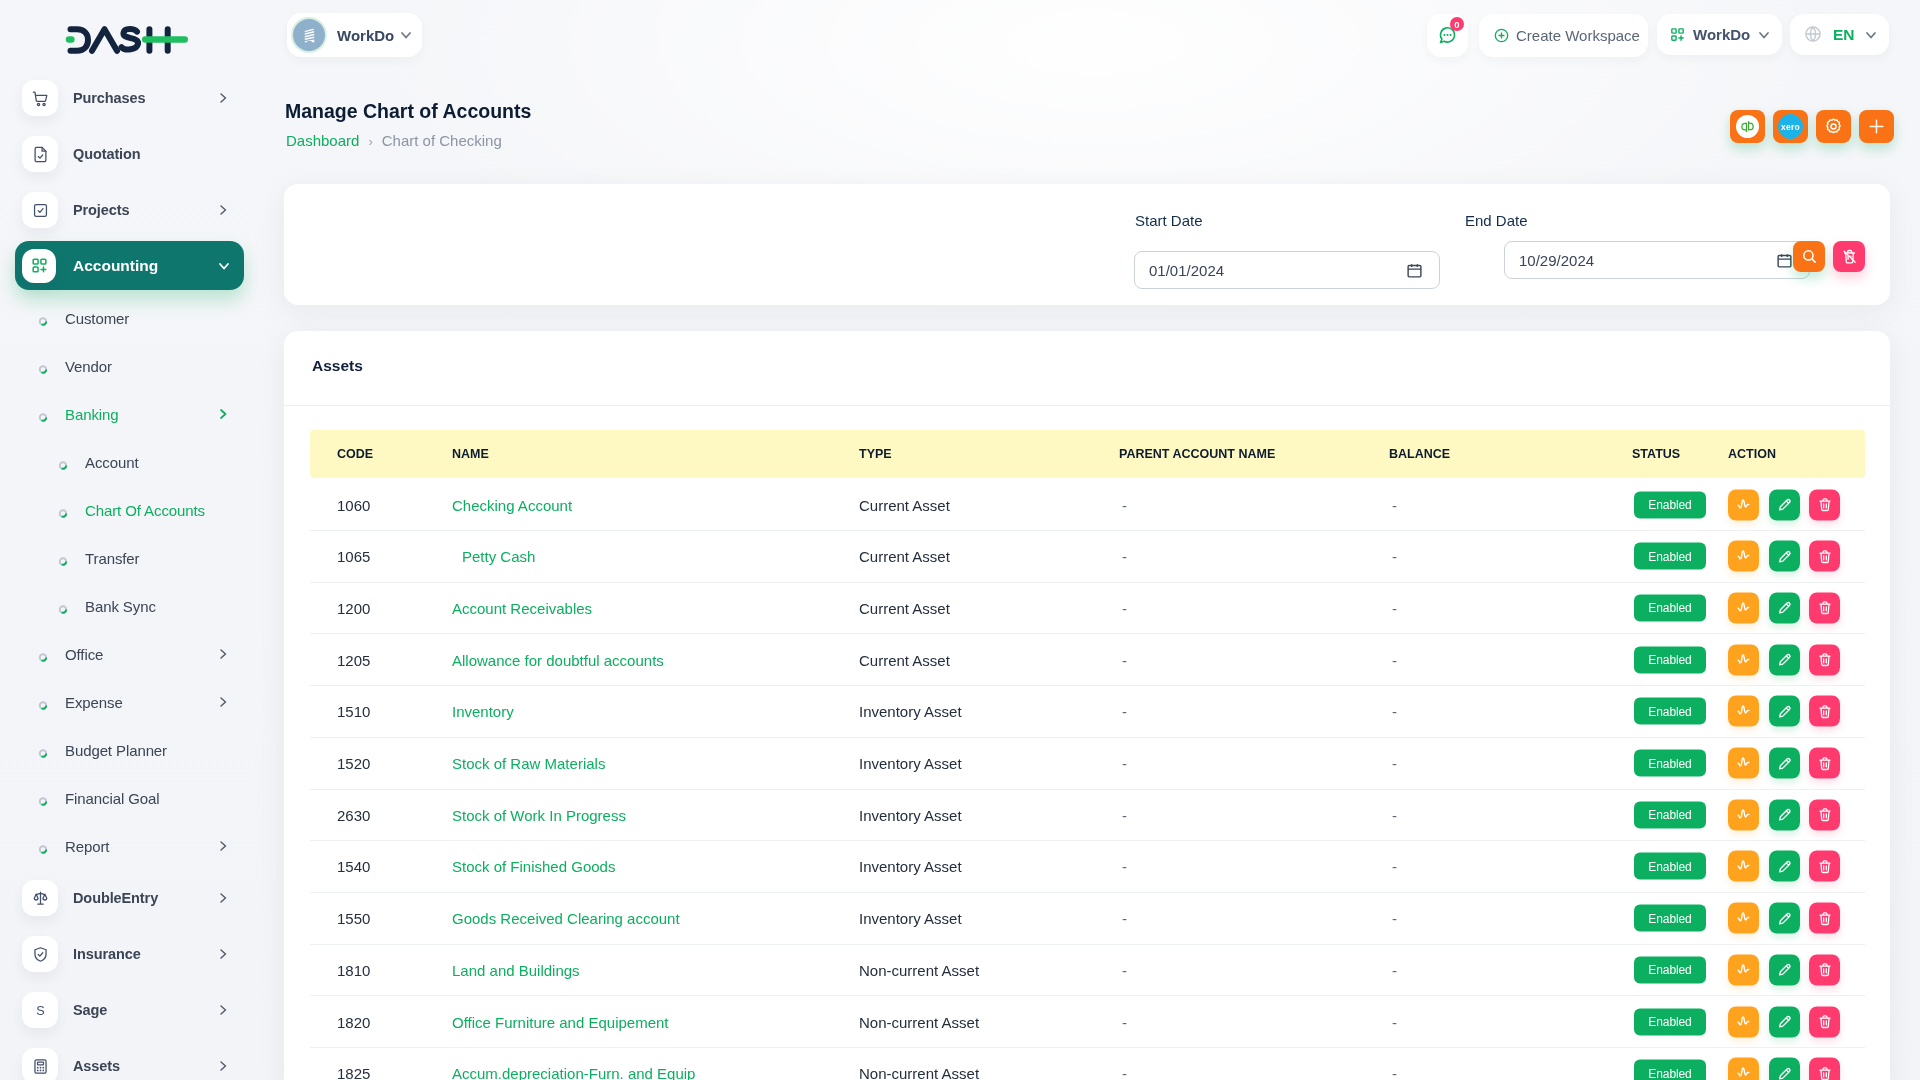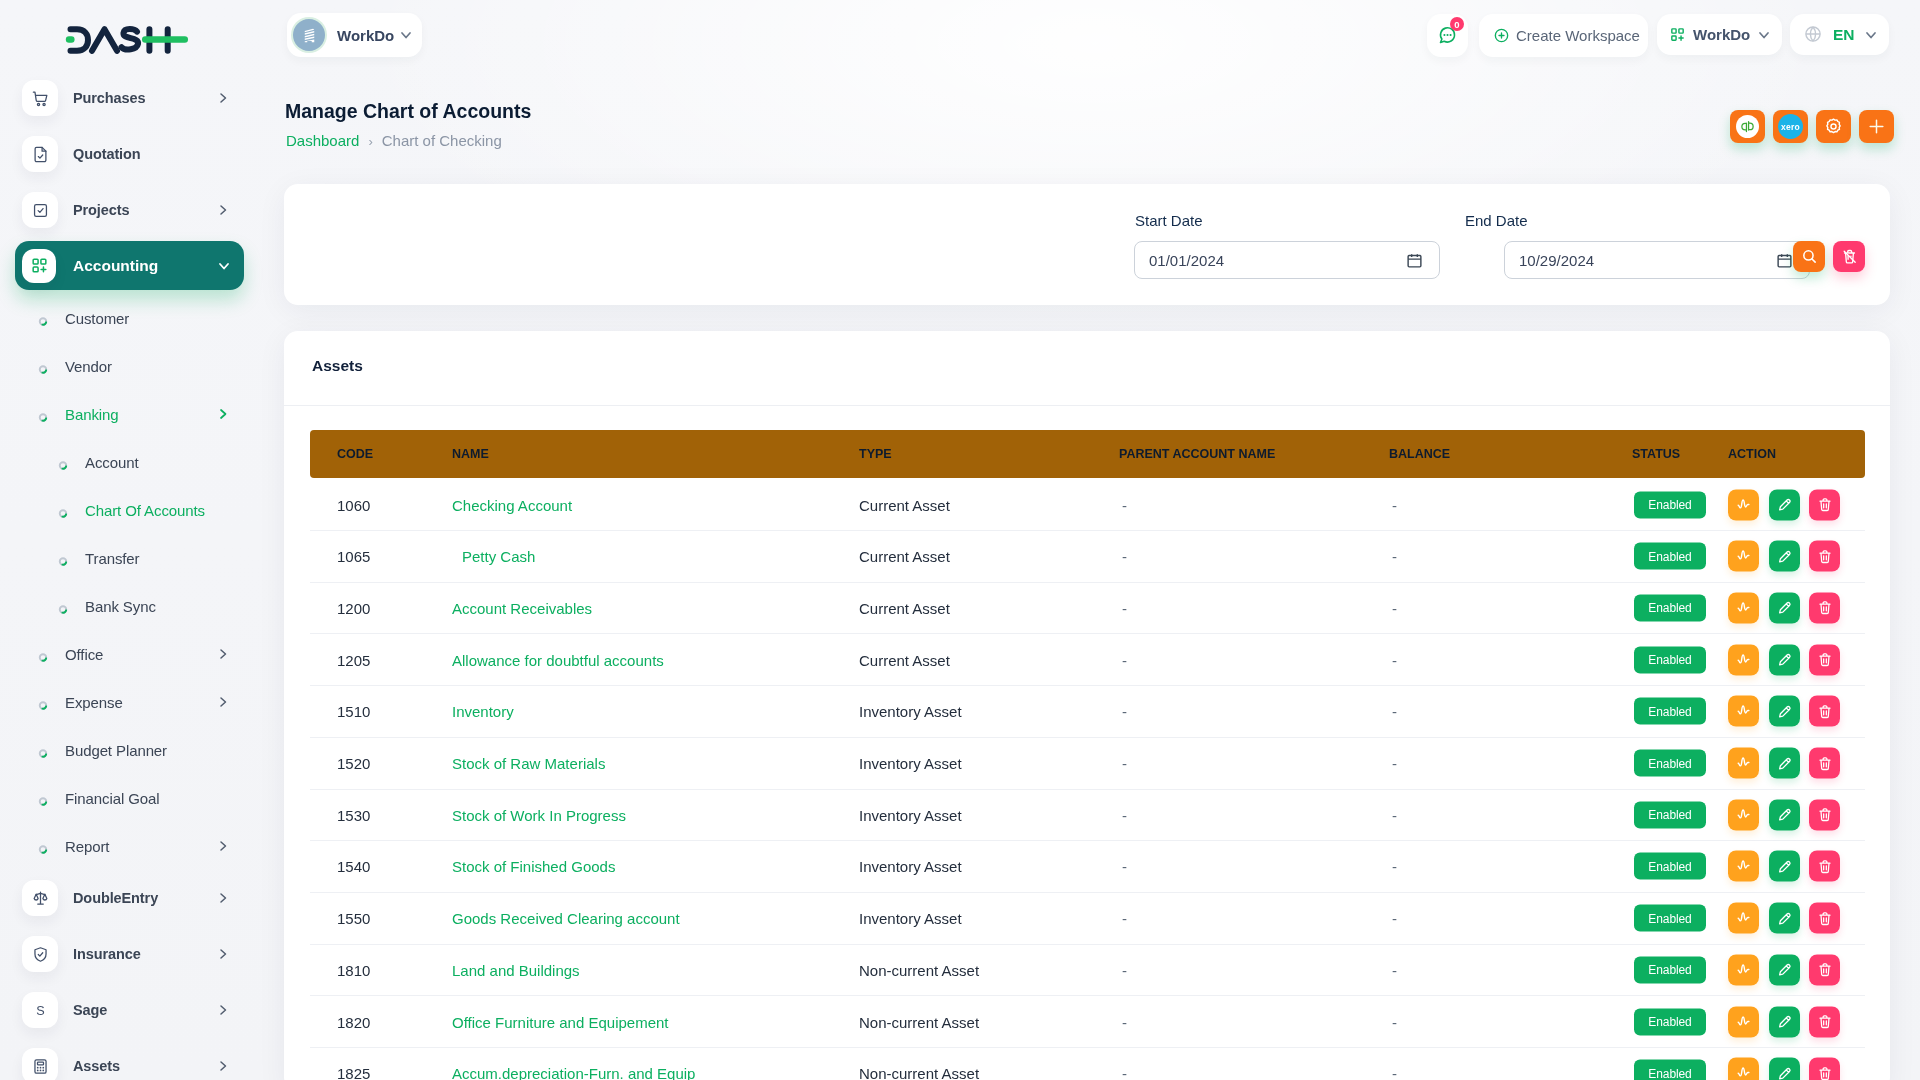--- a/index.html
+++ b/index.html
@@ -85,21 +85,21 @@
   position:absolute; height:38px; width:306px; background:#fff;
   border:1px solid #ccd2da; border-radius:8px;
   font-size:15px; color:#39445a; display:flex; align-items:center;
   padding-left:14px;
 }
 .dinput .cal { position:absolute; right:16px; top:10px; }
 
 
 .thead {
   position:absolute; left:26px; right:25px; top:99px; height:48px;
-  background:#a16207; border-radius:4px;text-decoration:underline;
+  background:#fef9c3; border-radius:4px;text-decoration:underline;
 }
 .th { position:absolute; top:50%; transform:translateY(-50%); font-size:12.5px; font-weight:700; color:#0d1b2e; }
 .row { position:absolute; left:0; right:0; height:52px; border-bottom:1px solid #eef0f4; }
 .td { position:absolute; top:50%; transform:translateY(-50%); font-size:15px; color:#242e3d; }
 .td.link { color:#0caf60; }
 .td.mut { color:#5c6878; }
 .badge {
   position:absolute; left:1324px; top:50%; transform:translateY(-50%);
   width:72px; height:27px; background:#0caf60; color:#fff;
   font-size:12px; font-weight:400; border-radius:6px; letter-spacing:-0.1px;
@@ -421,21 +421,21 @@
     </svg>
   </div>
 <div class="sqbtn" style="left:1859px; top:110px;">
     <svg width="19" height="19" viewBox="0 0 24 24" fill="none" stroke="#fbfbee" stroke-width="1.9" stroke-linecap="round">
       <path d="M12 4v16M4 12h16"></path>
     </svg>
   </div>
 
 <div class="card" style="top:184px; height:121px;">
   <div class="lbl" style="left:851px; top:28px;">Start Date</div>
-  <div class="dinput" style="left:850px; top:57px;">01/01/2024
+  <div class="dinput" style="left:850px; top:67px;">01/01/2024
     <span class="cal"><svg width="17" height="17" viewBox="0 0 24 24" fill="none" stroke="#3a4654" stroke-width="2">
           <rect x="3" y="5" width="18" height="16" rx="1.5"></rect>
           <path d="M3 10h18M8 3v4M16 3v4"></path>
         </svg></span>
   </div>
   <div class="lbl" style="left:1181px; top:28px;">End Date</div>
   <div class="dinput" style="left:1220px; top:57px;">10/29/2024
     <span class="cal"><svg width="17" height="17" viewBox="0 0 24 24" fill="none" stroke="#3a4654" stroke-width="2">
           <rect x="3" y="5" width="18" height="16" rx="1.5"></rect>
           <path d="M3 10h18M8 3v4M16 3v4"></path>
@@ -600,21 +600,21 @@
             <path d="M4 20l4.7-1.1 10-10a2.4 2.4 0 0 0-3.6-3.6l-10 10zM13.8 6.6l3.6 3.6"></path>
           </svg>
         </div>
 <div class="abtn pink" style="left:1499px">
           <svg width="16" height="16" viewBox="0 0 24 24" fill="none" stroke="#fff" stroke-width="1.9" stroke-linecap="round" stroke-linejoin="round">
             <path d="M4.5 7h15M10 11v6M14 11v6M6 7l1 12.2A1.8 1.8 0 0 0 8.8 21h6.4a1.8 1.8 0 0 0 1.8-1.8L18 7M9.2 7V5.2A1.7 1.7 0 0 1 10.9 3.5h2.2A1.7 1.7 0 0 1 14.8 5.2V7"></path>
           </svg>
         </div>
 </div>
 <div class="row" style="top:455.2px">
-<div class="td" style="left:27px">1530</div>
+<div class="td" style="left:27px">2630</div>
 <div class="td link" style="left:142px">Stock of Work In Progress</div>
 <div class="td" style="left:549px">Inventory Asset</div>
 <div class="td mut" style="left:812px">-</div>
 <div class="td mut" style="left:1082px">-</div>
 <div class="badge">Enabled</div>
 <div class="abtn orange" style="left:1418px">
           <svg width="17" height="17" viewBox="0 0 24 24" fill="none" stroke="#fff" stroke-width="2" stroke-linecap="round">
             <path d="M4.5 12.3 C6.2 12.3 5.8 16 7.8 16 C9.8 16 9.2 5 11.4 5 C13.6 5 13 14.8 14.8 14.8 C16.6 14.8 16.2 11.2 18.2 11.2 L19.6 11.2"></path>
           </svg>
         </div>

